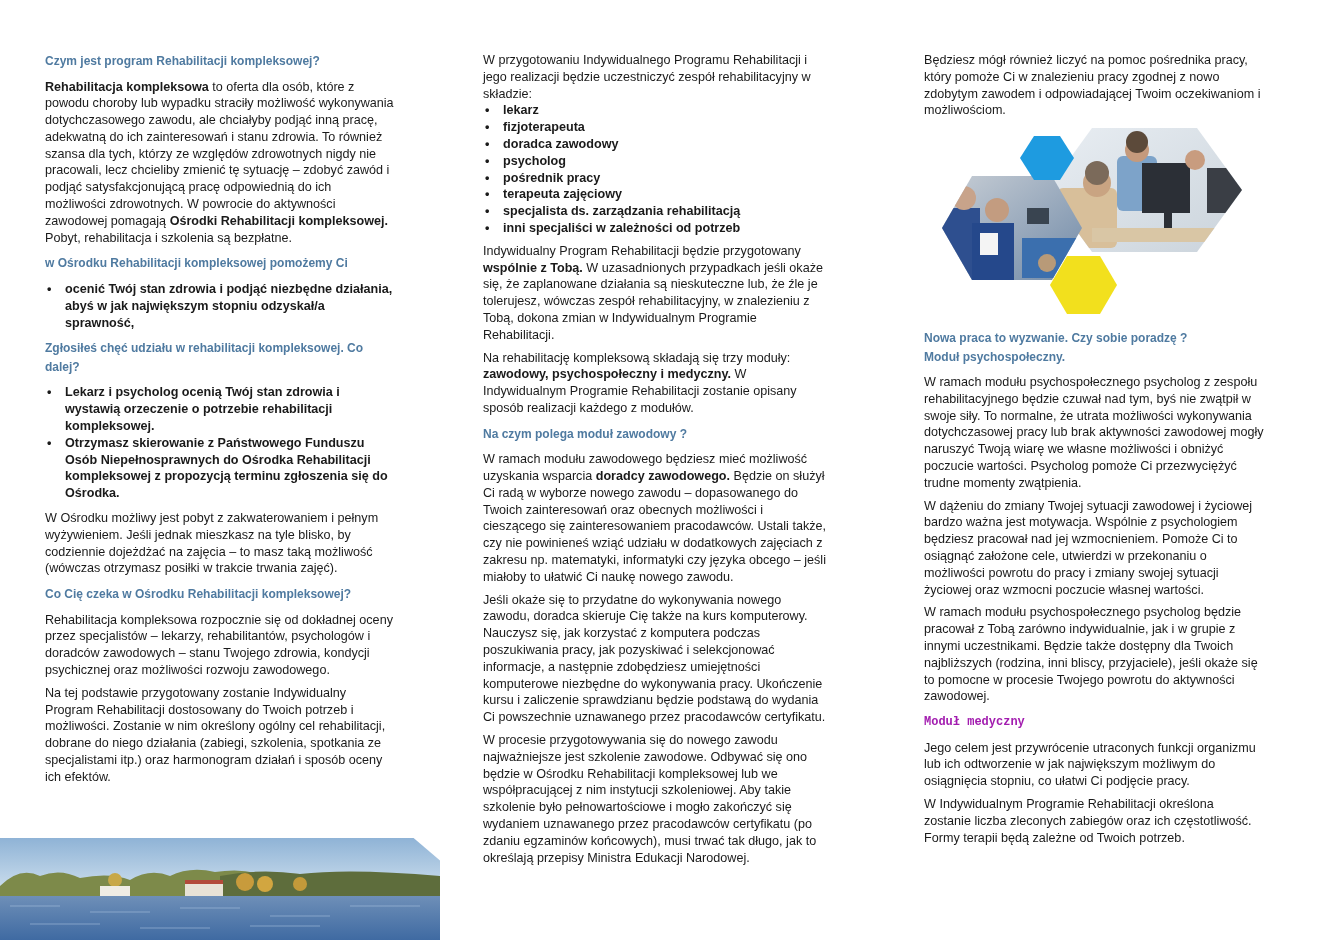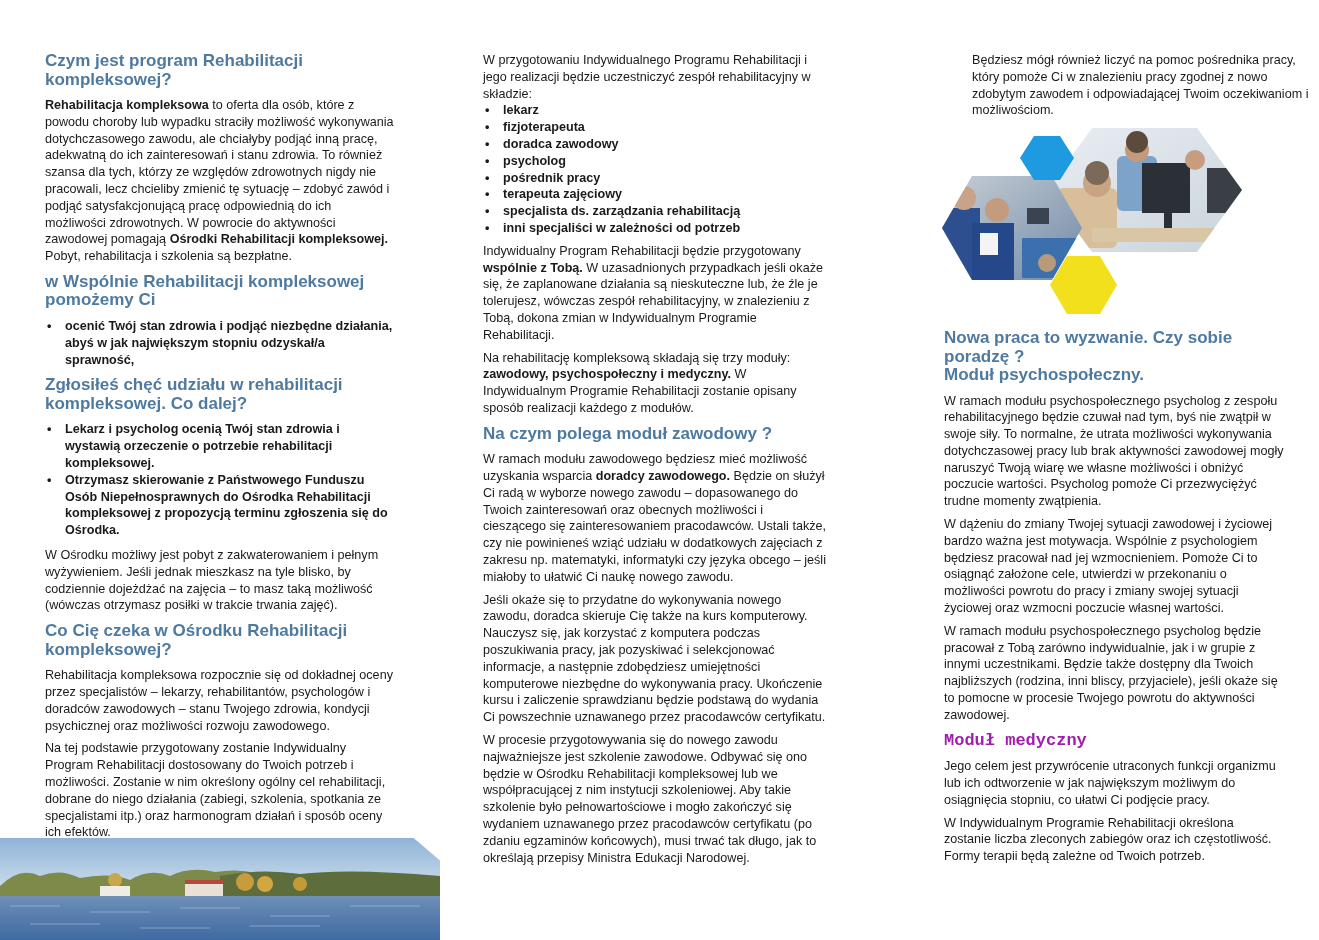--- a/index.html
+++ b/index.html
@@ -1,39 +1,39 @@
 <!DOCTYPE html>
 <html><head>
 <meta charset="utf-8">
 <style>
   html, body { margin:0; padding:0; background:#ffffff; }
   body { width:1319px; height:940px; position:relative; overflow:hidden;
          font-family:"Liberation Sans", sans-serif; color:#1a1a1a; font-size:12.6px; line-height:16.8px; }
   .col { position:absolute; top:52px; }
   #col1 { left:45px; width:350px; }
   #col2 { left:483px; width:345px; }
-  #col3 { left:972px; width:340px; }
-  h2 { font-size:17px; line-height:18.5px; color:#4f7aa0; font-weight:bold; margin:0 0 8px 0; }
+  #col3 { left:924px; width:340px; }
+  h2 { font-size:12px; line-height:18.5px; color:#4f7aa0; font-weight:bold; margin:0 0 8px 0; }
   p { margin:0 0 6px 0; }
   b { font-weight:bold; }
   ul { margin:0 0 6px 0; padding:0 0 0 20px; list-style:none; }
   ul li { position:relative; font-weight:bold; }
   ul li::before { content:"•"; position:absolute; left:-18px; top:0; font-weight:bold; }
   .mt8 { margin-top:8px; }
   #lake { position:absolute; left:0; top:838px; width:440px; height:102px; overflow:hidden;
           clip-path:polygon(0 0, 94% 0, 100% 22%, 100% 100%, 0 100%); }
   #collage { position:absolute; left:942px; top:128px; width:306px; height:188px; }
 </style>
 </head>
 <body>
 
 <div class="col" id="col1">
   <h2>Czym jest program Rehabilitacji kompleksowej?</h2>
   <p><b>Rehabilitacja kompleksowa</b><span> to oferta dla osób, które z powodu choroby lub wypadku straciły możliwość wykonywania dotychczasowego zawodu, ale chciałyby podjąć inną pracę, adekwatną do ich zainteresowań i stanu zdrowia. To również szansa dla tych, którzy ze względów zdrowotnych nigdy nie pracowali, lecz chcieliby zmienić tę sytuację – zdobyć zawód i podjąć satysfakcjonującą pracę odpowiednią do ich możliwości zdrowotnych. W powrocie do aktywności zawodowej pomagają </span><b>Ośrodki Rehabilitacji kompleksowej.</b><span> Pobyt, rehabilitacja i szkolenia są bezpłatne.</span></p>
-  <h2 class="mt8">w Wspólnie Rehabilitacji kompleksowej pomożemy Ci</h2>
+  <h2 class="mt8">w Ośrodku Rehabilitacji kompleksowej pomożemy Ci</h2>
   <ul>
     <li>ocenić Twój stan zdrowia i podjąć niezbędne działania, abyś w jak największym stopniu odzyskał/a sprawność,</li>
   </ul>
   <h2 class="mt8">Zgłosiłeś chęć udziału w rehabilitacji kompleksowej. Co dalej?</h2>
   <ul>
     <li>Lekarz i psycholog ocenią Twój stan zdrowia i wystawią orzeczenie o potrzebie rehabilitacji kompleksowej.</li>
     <li>Otrzymasz skierowanie z Państwowego Funduszu Osób Niepełnosprawnych do Ośrodka Rehabilitacji kompleksowej z propozycją terminu zgłoszenia się do Ośrodka.</li>
   </ul>
   <p class="mt8">W Ośrodku możliwy jest pobyt z zakwaterowaniem i pełnym wyżywieniem. Jeśli jednak mieszkasz na tyle blisko, by codziennie dojeżdżać na zajęcia – to masz taką możliwość (wówczas otrzymasz posiłki w trakcie trwania zajęć).</p>
   <h2 class="mt8">Co Cię czeka w Ośrodku Rehabilitacji kompleksowej?</h2>
@@ -146,21 +146,21 @@
       <rect x="80" y="110" width="60" height="40" fill="#3b6fae"></rect>
       <circle cx="105" cy="135" r="9" fill="#b89a78"></circle>
     </g>
 
     <polygon points="78,30 92,8 118,8 132,30 118,52 92,52" fill="#1e9be0"></polygon>
 
     <polygon points="108,157 125,128 158,128 175,157 158,186 125,186" fill="#f2e01d"></polygon>
   </svg>
 </div>
 
-<div class="col" id="col3b" style="left:944px; top:329px; width:340px;">
+<div class="col" id="col3b" style="left:924px; top:329px; width:340px;">
   <h2><span>Nowa praca to wyzwanie. Czy sobie poradzę ?</span><br><span>Moduł psychospołeczny.</span></h2>
   <p>W ramach modułu psychospołecznego psycholog z zespołu rehabilitacyjnego będzie czuwał nad tym, byś nie zwątpił w swoje siły. To normalne, że utrata możliwości wykonywania dotychczasowej pracy lub brak aktywności zawodowej mogły naruszyć Twoją wiarę we własne możliwości i obniżyć poczucie wartości. Psycholog pomoże Ci przezwyciężyć trudne momenty zwątpienia.</p>
   <p>W dążeniu do zmiany Twojej sytuacji zawodowej i życiowej bardzo ważna jest motywacja. Wspólnie z psychologiem będziesz pracował nad jej wzmocnieniem. Pomoże Ci to osiągnąć założone cele, utwierdzi w przekonaniu o możliwości powrotu do pracy i zmiany swojej sytuacji życiowej oraz wzmocni poczucie własnej wartości.</p>
   <p>W ramach modułu psychospołecznego psycholog będzie pracował z Tobą zarówno indywidualnie, jak i w grupie z innymi uczestnikami. Będzie także dostępny dla Twoich najbliższych (rodzina, inni bliscy, przyjaciele), jeśli okaże się to pomocne w procesie Twojego powrotu do aktywności zawodowej.</p>
   <h2 class="mt8" style="color:#a21caf;font-family:Liberation Mono, monospace;">Moduł medyczny</h2>
   <p>Jego celem jest przywrócenie utraconych funkcji organizmu lub ich odtworzenie w jak największym możliwym do osiągnięcia stopniu, co ułatwi Ci podjęcie pracy.</p>
   <p>W Indywidualnym Programie Rehabilitacji określona zostanie liczba zleconych zabiegów oraz ich częstotliwość. Formy terapii będą zależne od Twoich potrzeb.</p>
 </div>
 
 </body></html>

